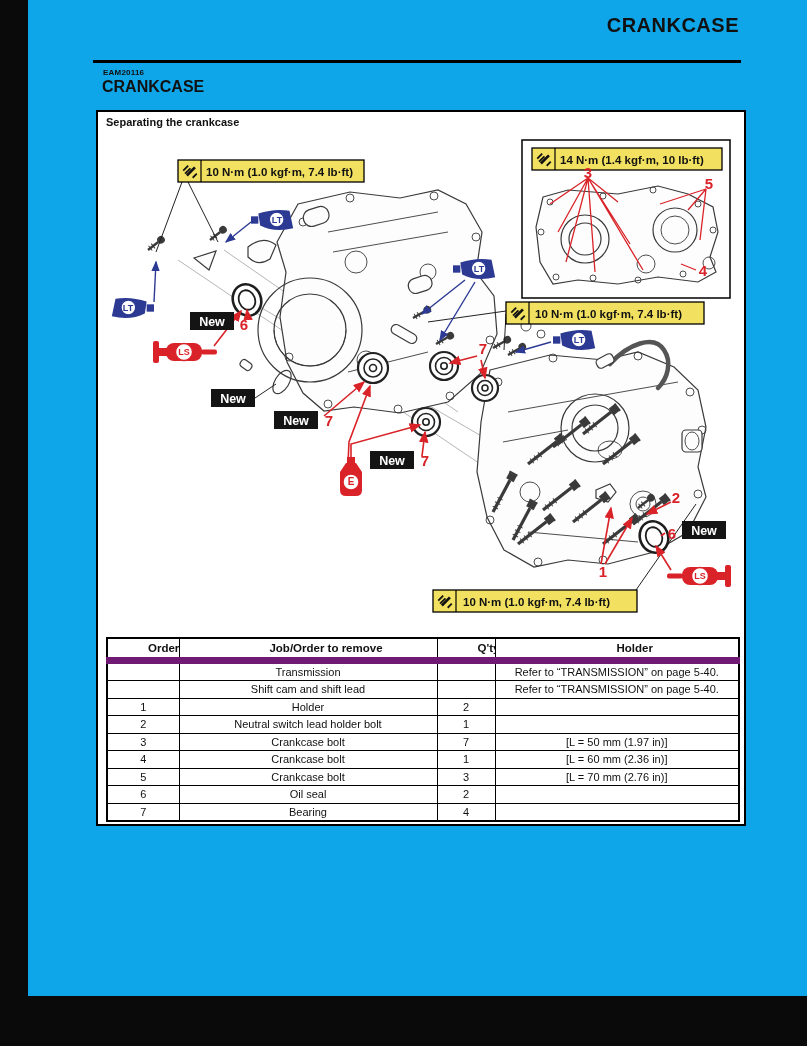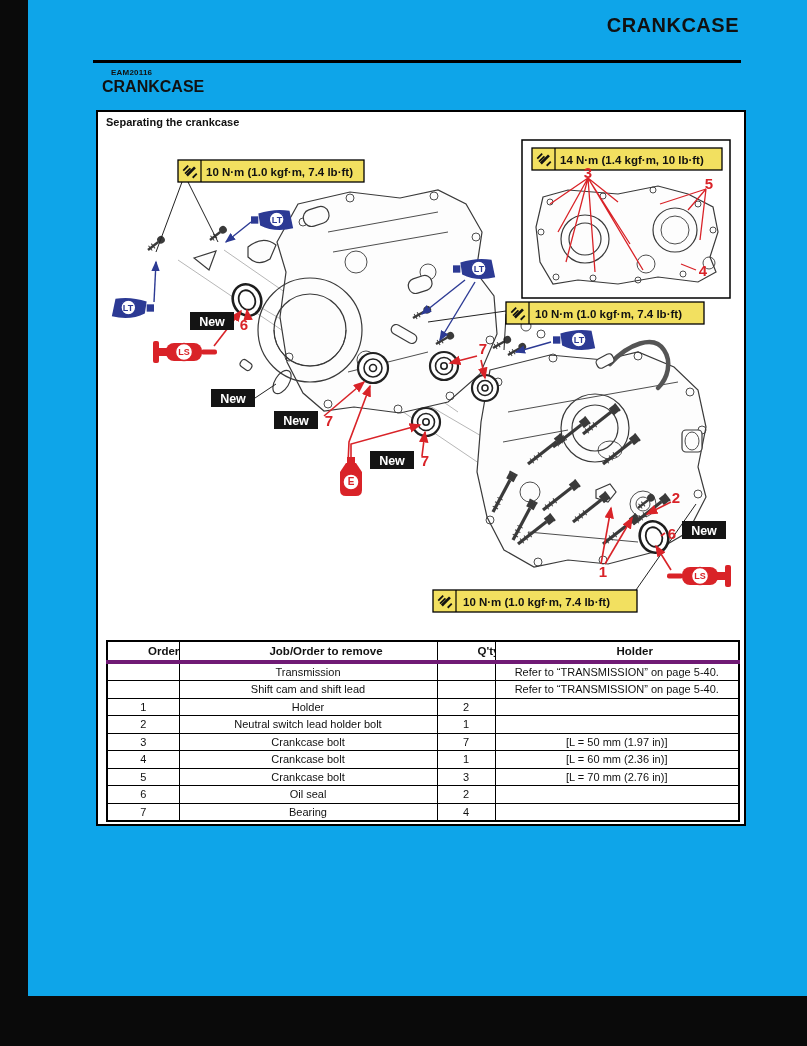--- a/index.html
+++ b/index.html
@@ -4,28 +4,28 @@
 <style>
   html,body{margin:0;padding:0;}
   body{
     width:807px;height:1046px;position:relative;background:#0a0a0a;
     font-family:"Liberation Sans","DejaVu Sans",sans-serif;color:#111;
     overflow:hidden;
   }
   .page{position:absolute;left:28px;top:0;width:797px;height:996px;background:#0ea5e9;}
   .hdr-title{position:absolute;top:14px;right:86px;font-size:20px;font-weight:bold;letter-spacing:.5px;}
   .rule{position:absolute;left:65px;top:60px;width:648px;height:3px;background:#000;}
-  .sec-code{position:absolute;left:75px;top:68px;font-size:8px;font-weight:bold;letter-spacing:.2px;margin-left:8px;}
+  .sec-code{position:absolute;left:75px;top:68px;font-size:8px;font-weight:bold;letter-spacing:.2px;}
   .sec-title{position:absolute;left:74px;top:78px;font-size:16px;font-weight:bold;}
   .fig{position:absolute;left:68px;top:110px;width:650px;height:716px;border:2px solid #000;box-sizing:border-box;background:#fff;}
   .fig-caption{position:absolute;left:8px;top:4px;font-size:11px;font-weight:bold;z-index:3;}
   .fig svg{display:block;position:absolute;left:0;top:0;}
   .tbl{position:absolute;left:8px;bottom:2px;width:634px;border-collapse:collapse;border:2px solid #000;table-layout:fixed;background:#fff;}
   .tbl th,.tbl td{border:1px solid #000;font-size:11px;padding:1px 4px;height:14.5px;overflow:hidden;white-space:nowrap;}
-  .tbl thead th{font-weight:bold;text-align:center;height:16px;border-bottom:4px solid #701a75;font-size:11.5px;padding-left:40px;}
+  .tbl thead th{font-weight:bold;text-align:center;height:16px;border-bottom:7px solid #701a75;font-size:11.5px;padding-left:40px;}
   .ctr{text-align:center;}
   .lft{text-align:center;}
   .footer{position:absolute;top:998px;left:0;width:100%;text-align:center;font-size:16px;font-weight:bold;}
   
   .art{stroke:#3a3a3a;fill:none;stroke-width:1.2;}
   .artfill{fill:#fdfdfd;}
   .thin{stroke-width:.9;}
   .axis{stroke:#4a4a4a;stroke-width:.8;opacity:.5;}
   .blk-leader{stroke:#222;stroke-width:1;fill:none;}
   .blue{stroke:#2c3a94;fill:none;stroke-width:1.4;}

